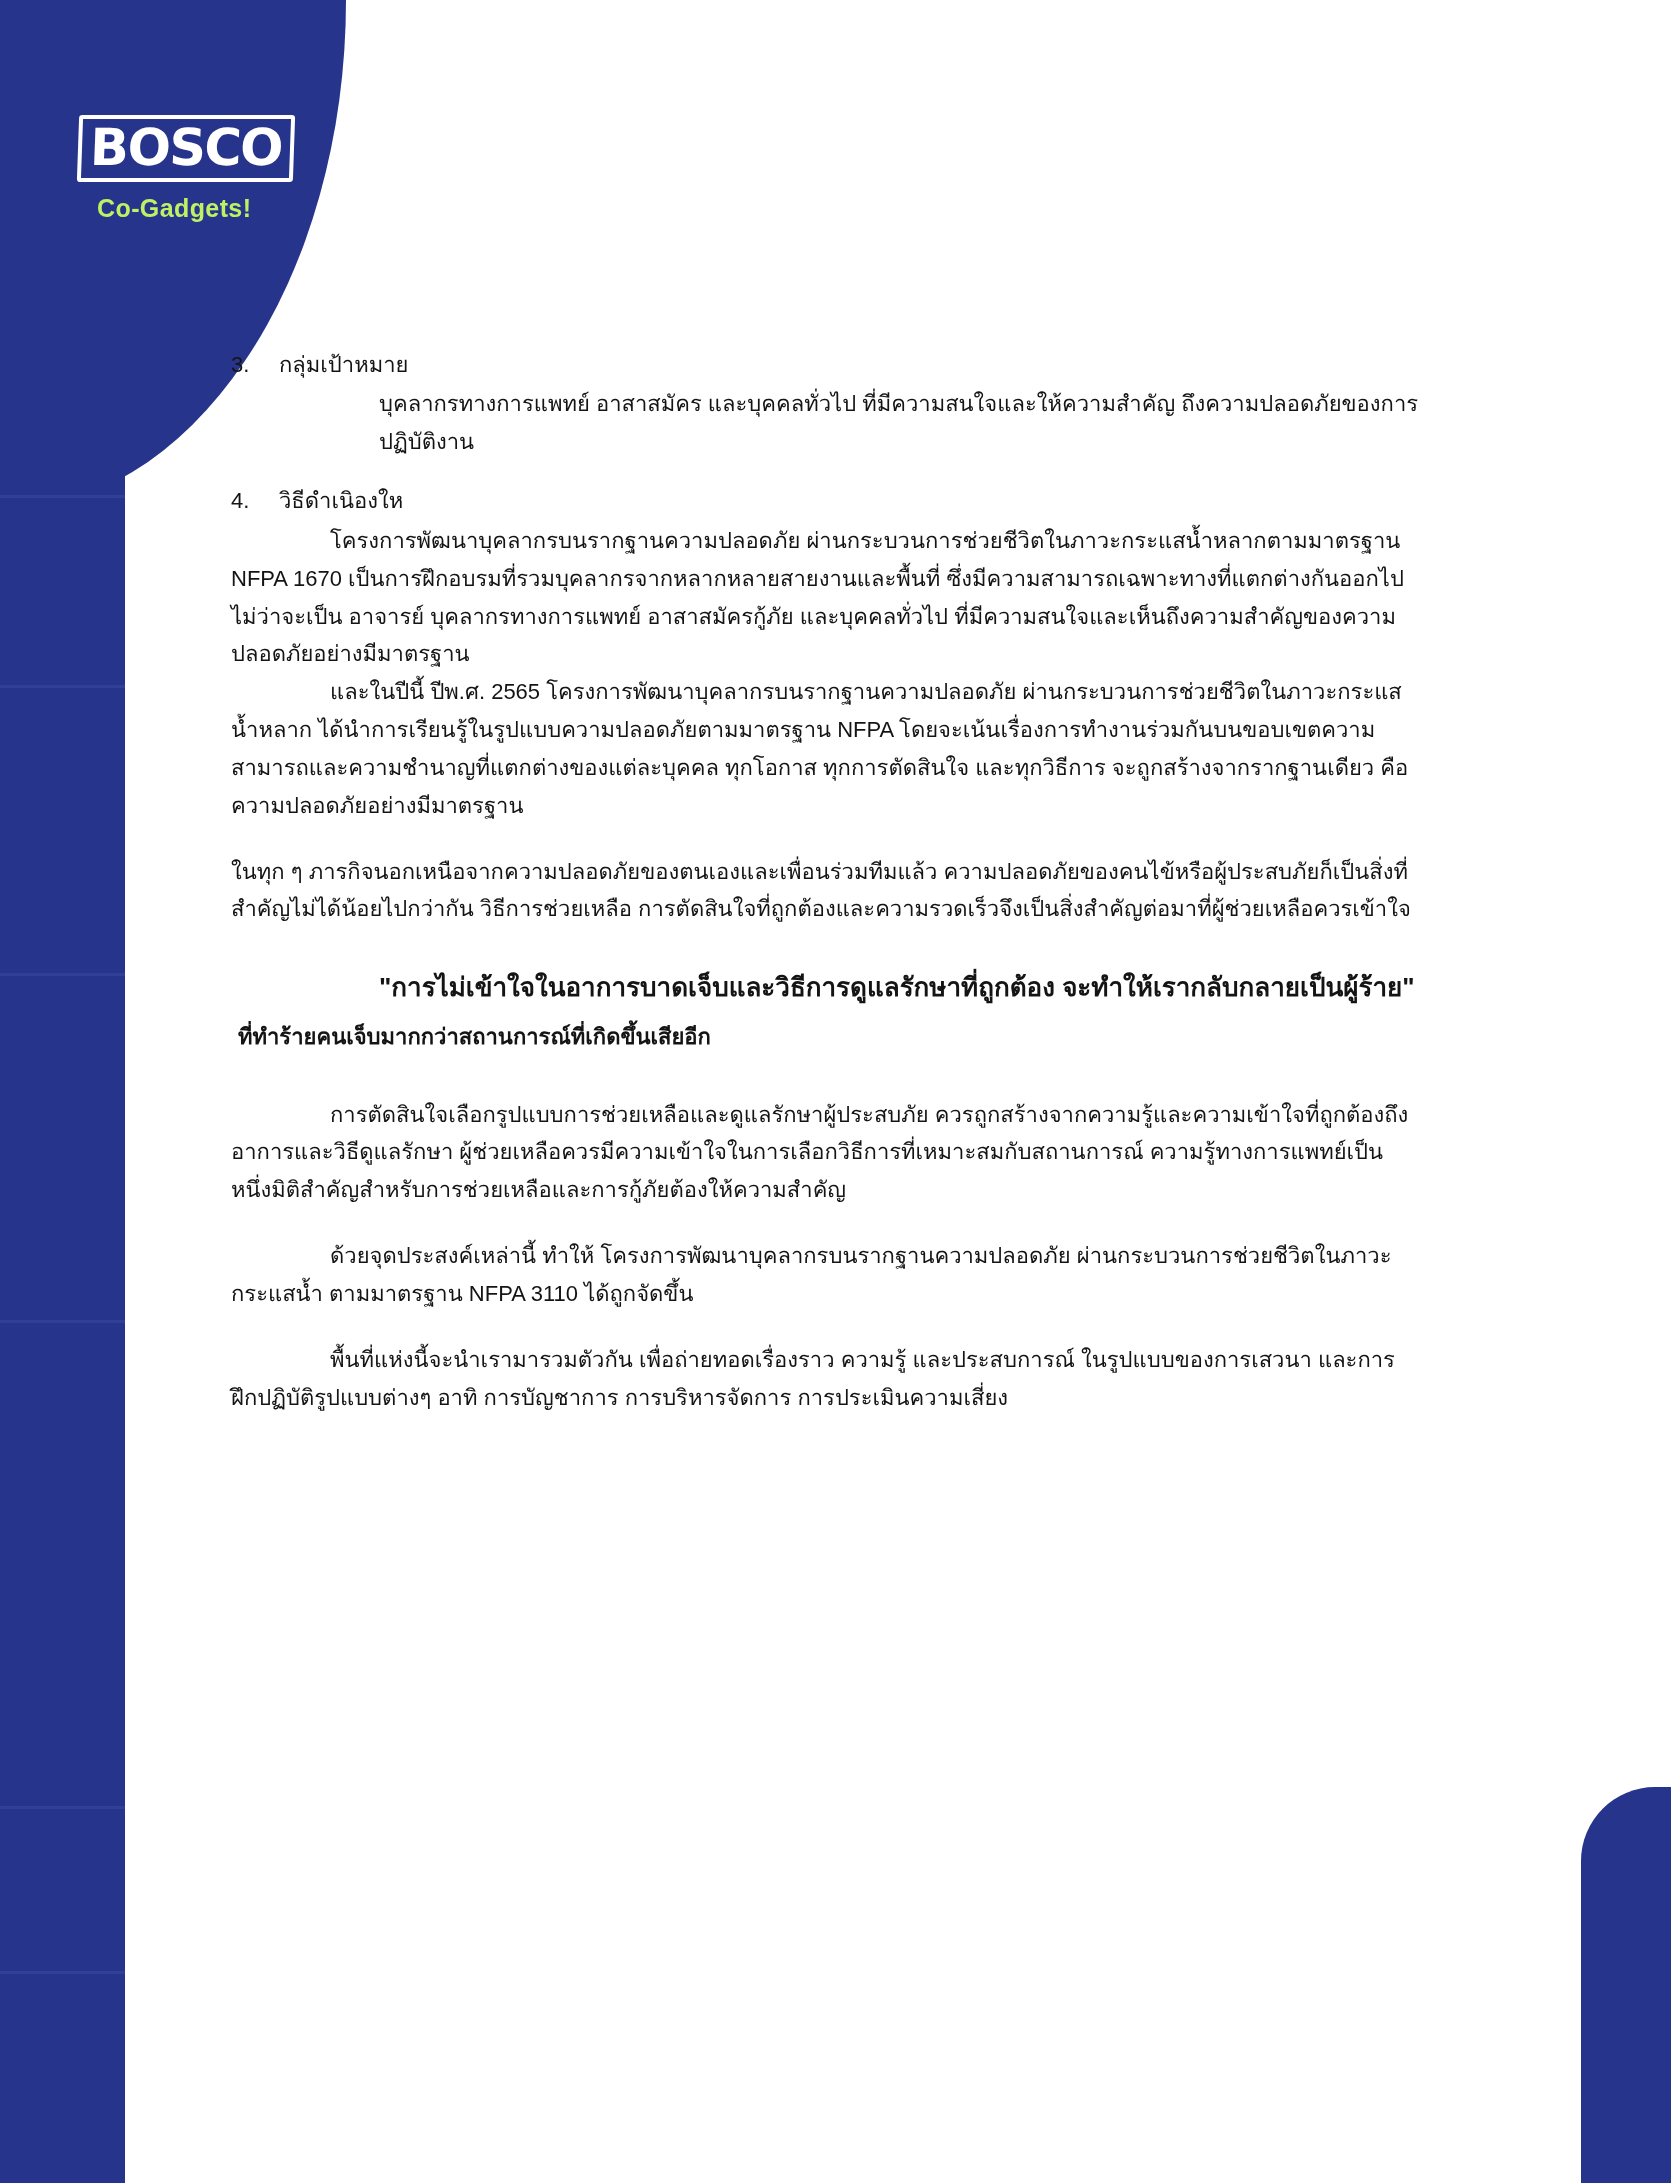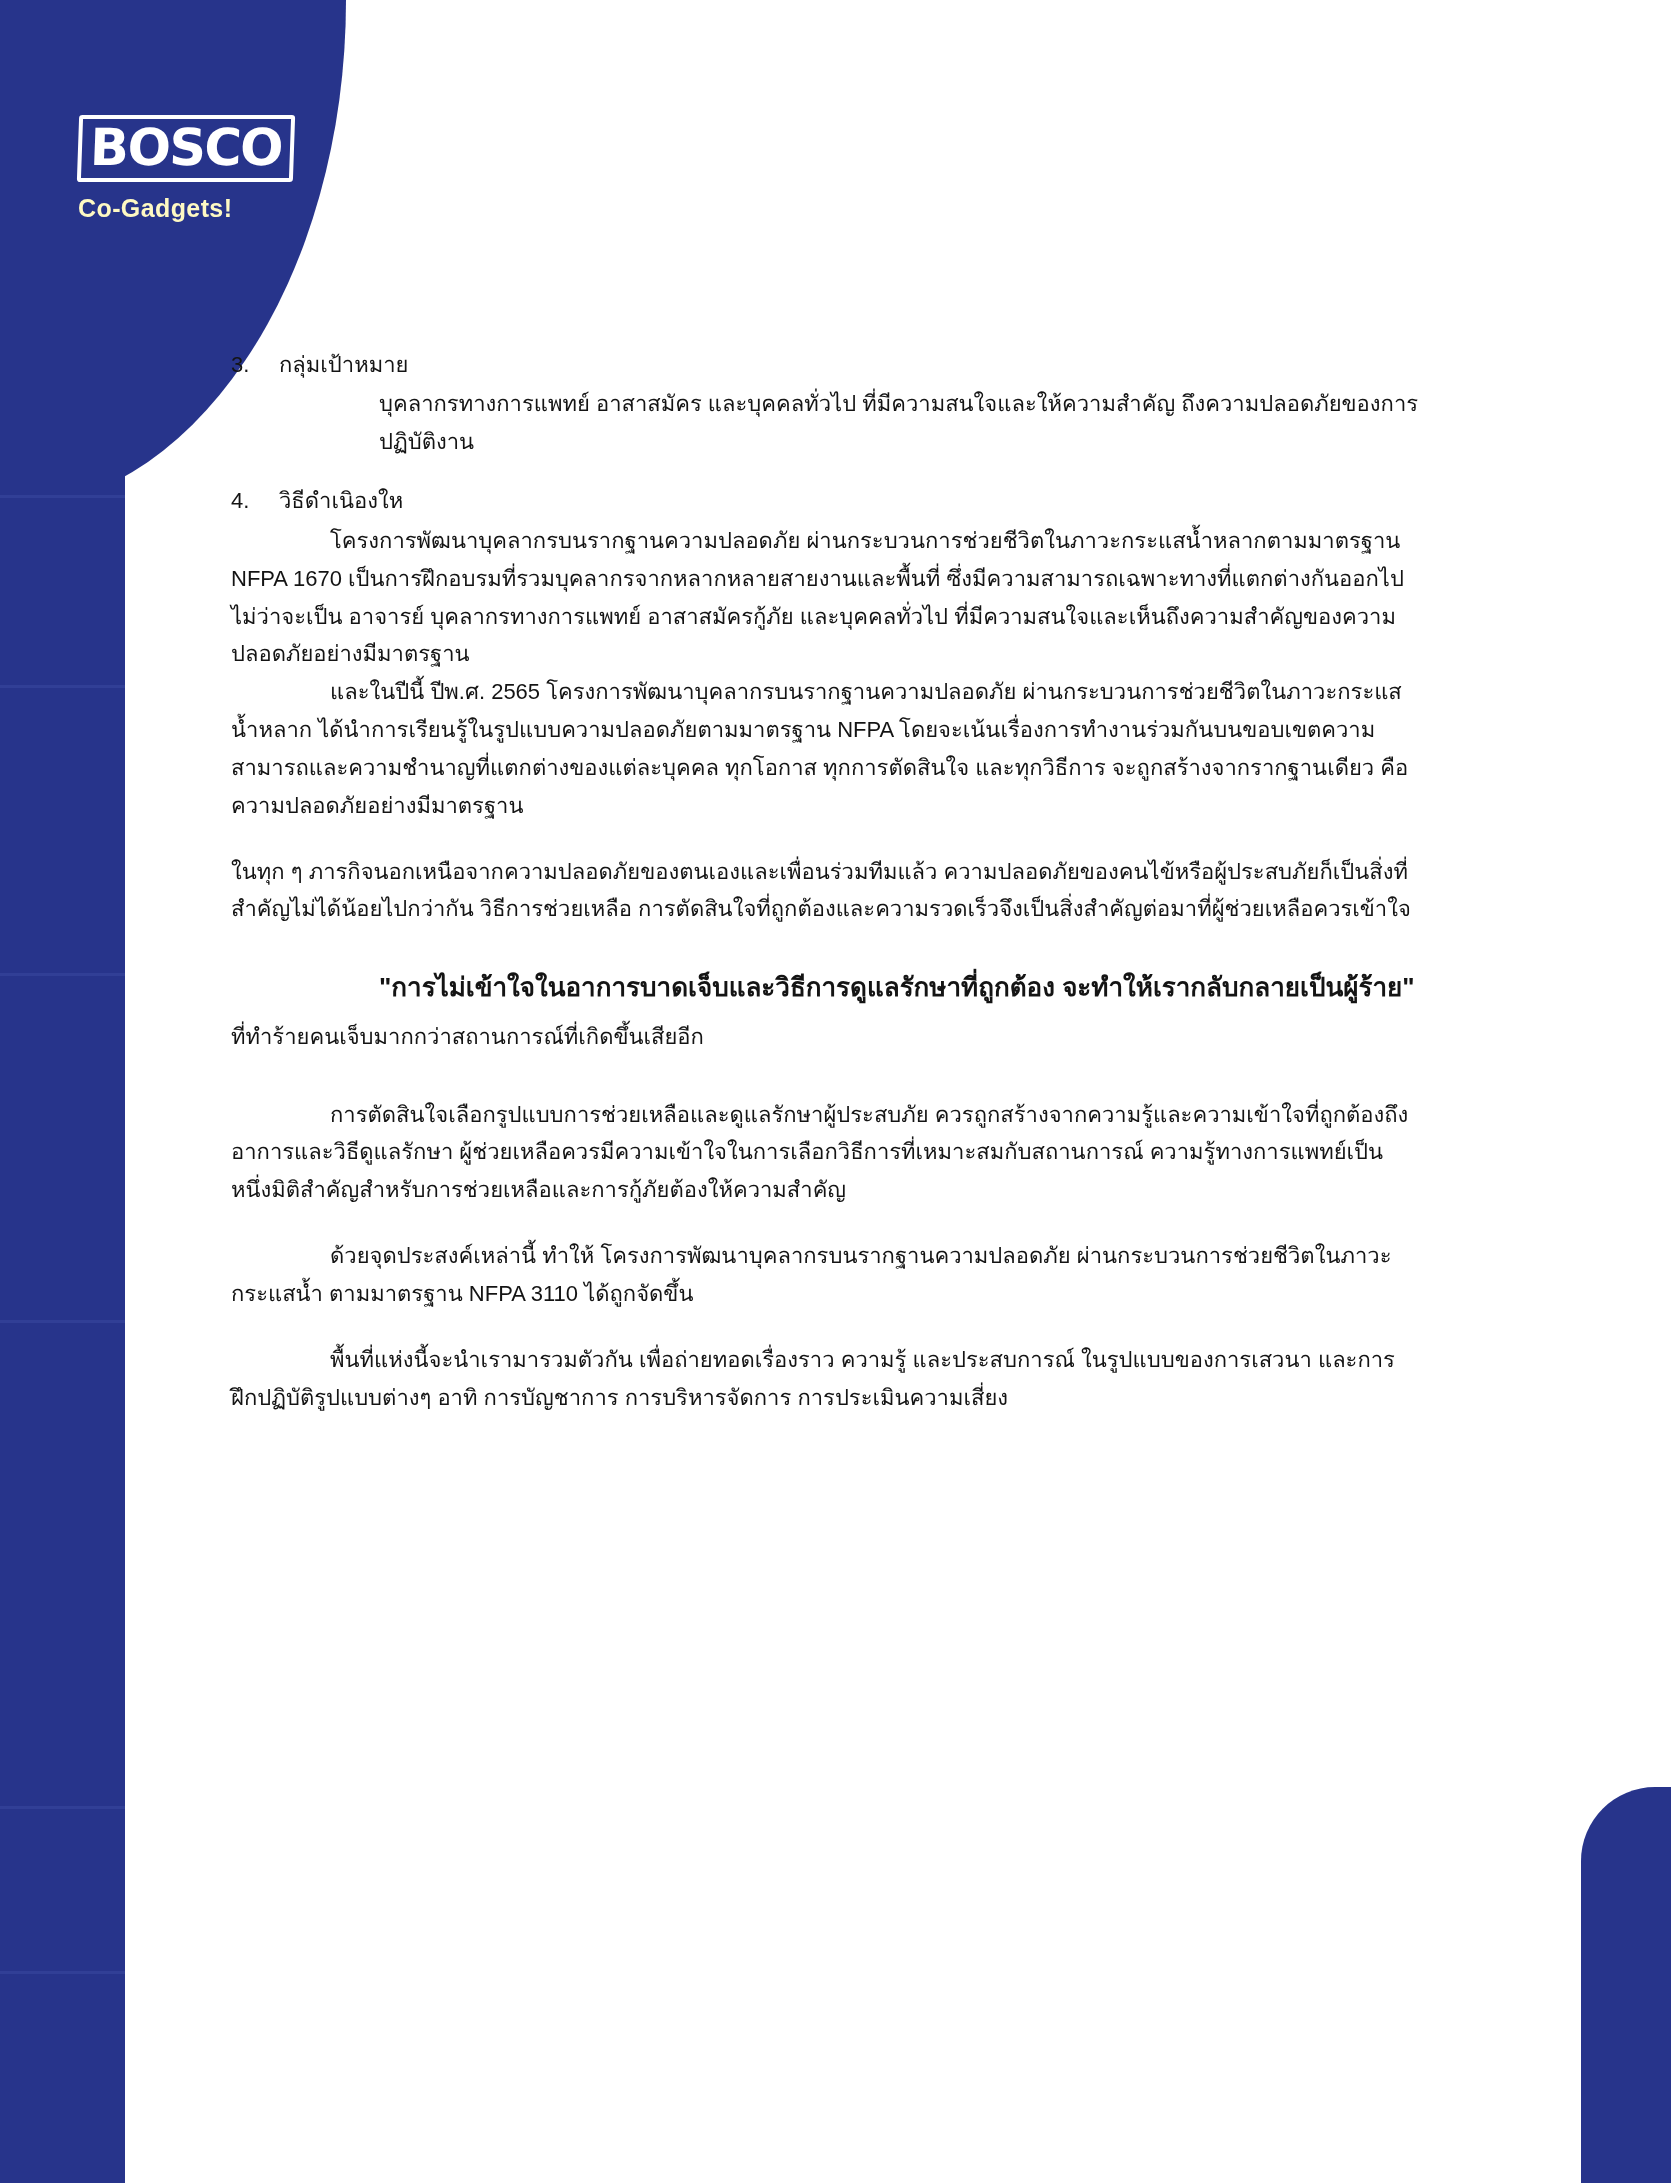--- a/index.html
+++ b/index.html
@@ -101,22 +101,23 @@
     display: inline-block;
     padding: 3.3px 8.2px 5px 8.2px;
     border-radius: 3.3px;
     transform: skewX(-2deg);
   }
   .logo-tag {
     margin-top: 11.5px;
     font-family: "Liberation Sans", sans-serif;
     font-weight: 700;
     font-size: 25px;
-    color: #fef9c3;
+    color: #bef264;
     letter-spacing: 0.4px;
+    margin-left: 19px;
   }
 
   
   .content {
     position: absolute;
     left: 231px;
     top: 346px;
     width: 1188px;
     z-index: 5;
     color: #141414;
@@ -156,22 +157,23 @@
   .section4 { margin-top: 21.4px; }
 
   .quote-block {
     margin: 35px 0 8.2px 0;
     font-size: 26px;
     line-height: 1.85;
     font-weight: 700;
     text-indent: 148px;
   }
   .quote-block .normal {
-    font-weight: 400;
-    font-size: 22px;
+    font-weight: 700;
+    font-size: 22px;
+    margin-left: 7px;
   }
 </style>
 </head>
 <body>
 
 <div class="page-frame"></div>
 <div class="page-white"></div>
 <div class="curve-top"></div>
 
 <div class="left-strip">

